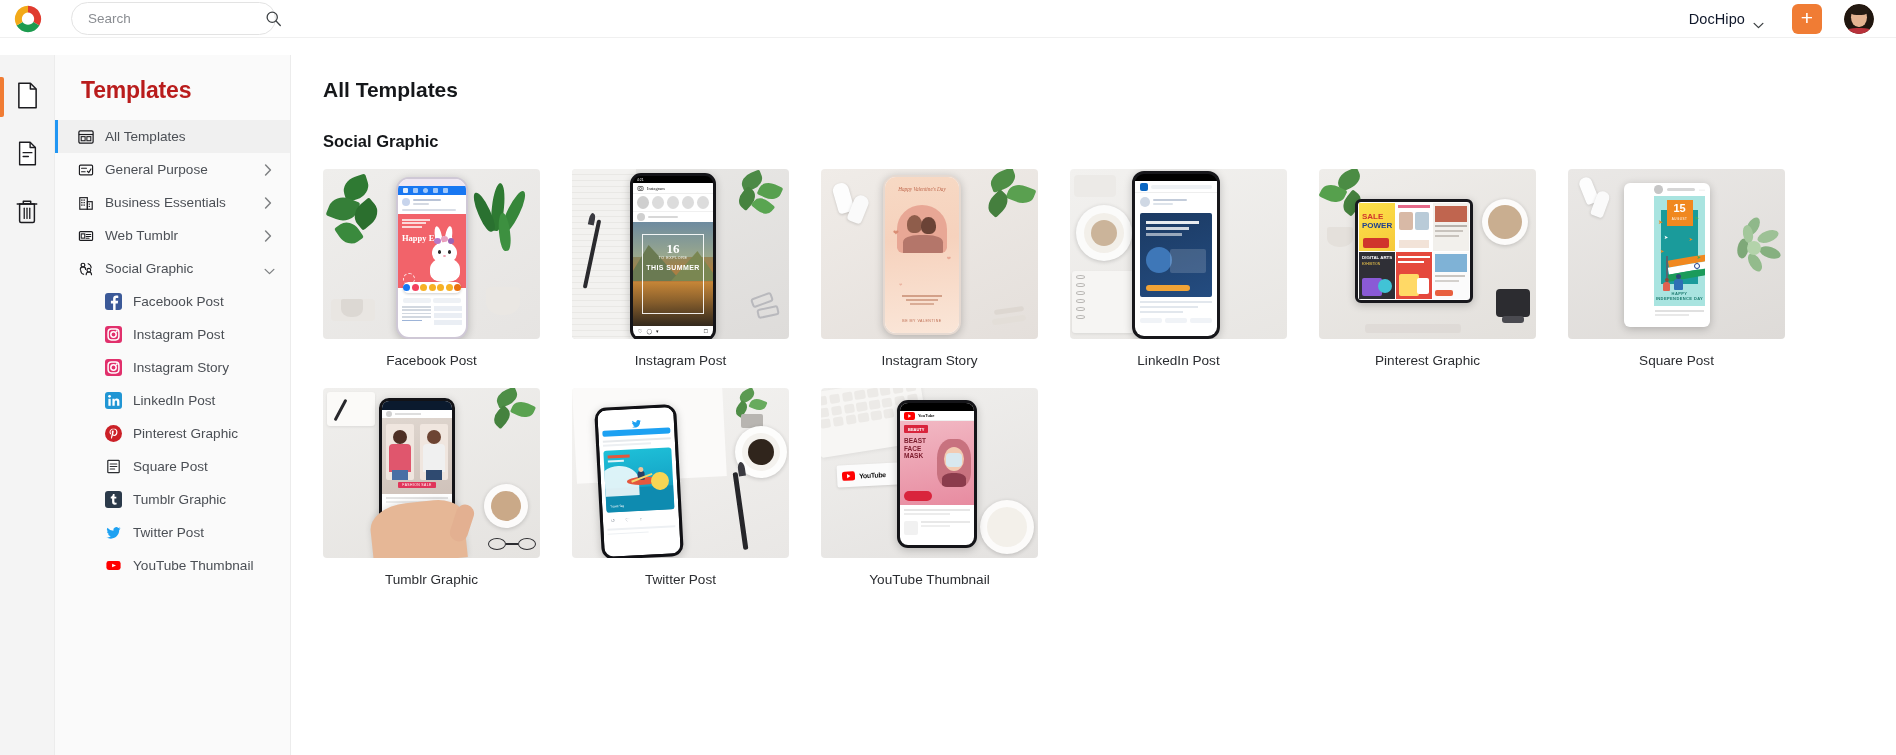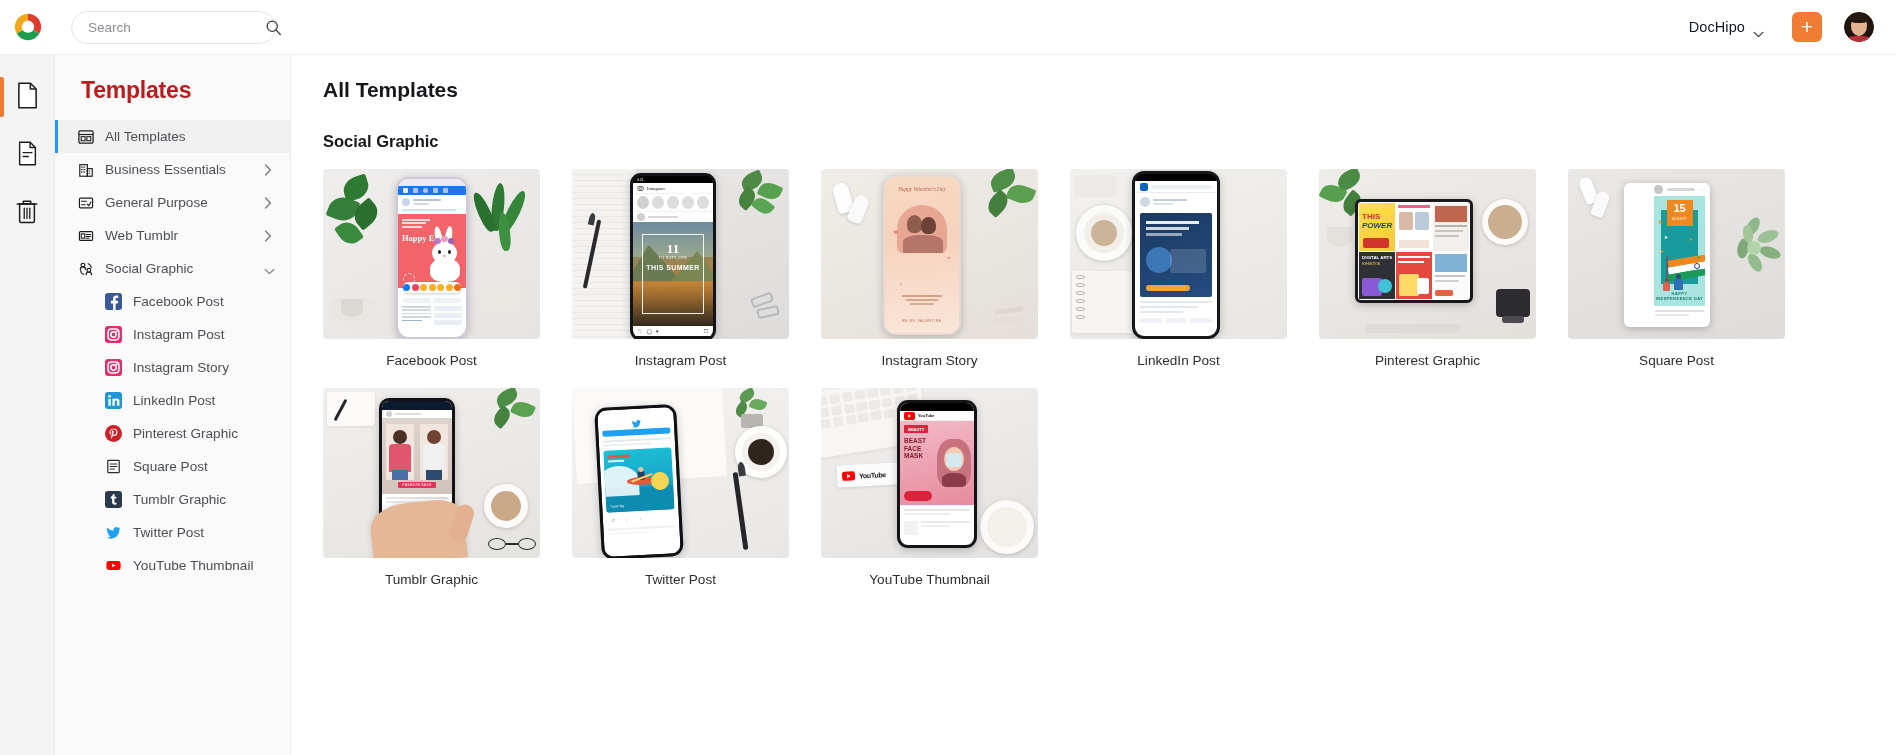--- a/index.html
+++ b/index.html
@@ -5,21 +5,21 @@
   * { box-sizing: border-box; margin: 0; padding: 0; }
   html, body {
     width: 1896px; height: 755px;
     font-family: "Liberation Sans", sans-serif;
     background: #ffffff; overflow: hidden;
   }
   .app { position: relative; width: 1896px; height: 755px; background:#fff; }
 
   
   .header {
-    position:absolute; top:0; left:0; width:1896px; height:55px;
+    position:absolute; top:0; left:0; width:1896px; height:38px;
     background:#ffffff; display:flex; align-items:center;
     border-bottom:1px solid #f0f0f0; z-index:30;
   }
   .logo-wrap { width:55px; height:55px; display:flex; align-items:center; justify-content:center; flex:0 0 55px; }
   .logo { width:30px; height:30px; position:relative; }
 
   .search-box {
     margin-left:16px; width:205px; height:33px;
     border:1px solid #e3e3e3; border-radius:17px;
     display:flex; align-items:center; padding:0 13px 0 16px;
@@ -224,20 +224,37 @@
     <div class="nav-item active">
       <span class="nav-ico">
         <svg viewBox="0 0 18 18" width="16" height="16">
           <rect x="1" y="2" width="16" height="14" rx="1.6" fill="none" stroke="#1c1c20" stroke-width="1.4"></rect>
           <line x1="1" y1="6.2" x2="17" y2="6.2" stroke="#1c1c20" stroke-width="1.3"></line>
           <rect x="3.6" y="8.6" width="4.4" height="4.6" fill="none" stroke="#1c1c20" stroke-width="1.2"></rect>
           <rect x="10" y="8.6" width="4.4" height="4.6" fill="none" stroke="#1c1c20" stroke-width="1.2"></rect>
         </svg>
       </span>
       <span class="nav-label">All Templates</span>
+    </div>
+
+    <div class="nav-item">
+      <span class="nav-ico">
+        <svg viewBox="0 0 18 18" width="16" height="16">
+          <rect x="1.6" y="3.6" width="14.8" height="10.8" rx="1.2" fill="none" stroke="#1c1c20" stroke-width="1.3"></rect>
+          <line x1="4" y1="7" x2="9.5" y2="7" stroke="#1c1c20" stroke-width="1.3" stroke-linecap="round"></line>
+          <line x1="4" y1="11" x2="8" y2="11" stroke="#1c1c20" stroke-width="1.3" stroke-linecap="round"></line>
+          <path d="M10.6 10.4 L12.1 12 L14.6 7.8" fill="none" stroke="#1c1c20" stroke-width="1.3" stroke-linecap="round" stroke-linejoin="round"></path>
+        </svg>
+      </span>
+      <span class="nav-label">General Purpose</span>
+      <span class="nav-chev">
+        <svg viewBox="0 0 8 12" width="8" height="12">
+          <path d="M1.6 1 L6.4 6 L1.6 11" fill="none" stroke="#3c4043" stroke-width="1.5" stroke-linecap="round" stroke-linejoin="round"></path>
+        </svg>
+      </span>
     </div>
 
     <div class="nav-item">
       <span class="nav-ico">
         <svg viewBox="0 0 18 18" width="16" height="16">
           <rect x="2" y="3" width="8.5" height="13" fill="none" stroke="#1c1c20" stroke-width="1.3"></rect>
           <rect x="10.5" y="7.5" width="5.5" height="8.5" fill="none" stroke="#1c1c20" stroke-width="1.3"></rect>
           <g fill="#1c1c20">
             <rect x="3.6" y="5" width="1.5" height="1.5"></rect>
               <rect x="6.2" y="5" width="1.5" height="1.5"></rect>
@@ -254,37 +271,20 @@
       <span class="nav-chev">
         <svg viewBox="0 0 8 12" width="8" height="12">
           <path d="M1.6 1 L6.4 6 L1.6 11" fill="none" stroke="#3c4043" stroke-width="1.5" stroke-linecap="round" stroke-linejoin="round"></path>
         </svg>
       </span>
     </div>
 
     <div class="nav-item">
       <span class="nav-ico">
         <svg viewBox="0 0 18 18" width="16" height="16">
-          <rect x="1.6" y="3.6" width="14.8" height="10.8" rx="1.2" fill="none" stroke="#1c1c20" stroke-width="1.3"></rect>
-          <line x1="4" y1="7" x2="9.5" y2="7" stroke="#1c1c20" stroke-width="1.3" stroke-linecap="round"></line>
-          <line x1="4" y1="11" x2="8" y2="11" stroke="#1c1c20" stroke-width="1.3" stroke-linecap="round"></line>
-          <path d="M10.6 10.4 L12.1 12 L14.6 7.8" fill="none" stroke="#1c1c20" stroke-width="1.3" stroke-linecap="round" stroke-linejoin="round"></path>
-        </svg>
-      </span>
-      <span class="nav-label">General Purpose</span>
-      <span class="nav-chev">
-        <svg viewBox="0 0 8 12" width="8" height="12">
-          <path d="M1.6 1 L6.4 6 L1.6 11" fill="none" stroke="#3c4043" stroke-width="1.5" stroke-linecap="round" stroke-linejoin="round"></path>
-        </svg>
-      </span>
-    </div>
-
-    <div class="nav-item">
-      <span class="nav-ico">
-        <svg viewBox="0 0 18 18" width="16" height="16">
           <rect x="1.6" y="4" width="14.8" height="10" rx="1.2" fill="none" stroke="#1c1c20" stroke-width="1.3"></rect>
           <rect x="3.6" y="6.6" width="4" height="4.8" fill="none" stroke="#1c1c20" stroke-width="1.2"></rect>
           <line x1="9.2" y1="7.4" x2="14.4" y2="7.4" stroke="#1c1c20" stroke-width="1.2" stroke-linecap="round"></line>
           <line x1="9.2" y1="9.6" x2="14.4" y2="9.6" stroke="#1c1c20" stroke-width="1.2" stroke-linecap="round"></line>
           <line x1="9.2" y1="11.6" x2="12.4" y2="11.6" stroke="#1c1c20" stroke-width="1.2" stroke-linecap="round"></line>
         </svg>
       </span>
       <span class="nav-label">Web Tumblr</span>
       <span class="nav-chev">
         <svg viewBox="0 0 8 12" width="8" height="12">
@@ -550,21 +550,21 @@
               </div>
 
               <div style="position:relative;height:104px;background:linear-gradient(175deg,#5d7b8f 0%,#7f8d6a 26%,#b87a38 56%,#c98b3c 74%,#3f3428 100%);overflow:hidden;">
                 <div style="position:absolute;left:0;top:0;width:100%;height:34%;background:linear-gradient(180deg,#6e8ba0,#9aa88c);"></div>
                 <div style="position:absolute;left:-6px;top:22%;width:54px;height:36px;background:#6a7a52;clip-path:polygon(0 100%,40% 0,100% 100%);"></div>
                 <div style="position:absolute;right:-6px;top:28%;width:48px;height:30px;background:#7a8752;clip-path:polygon(0 100%,55% 0,100% 100%);"></div>
                 <div style="position:absolute;left:0;bottom:0;width:100%;height:42%;background:linear-gradient(180deg,rgba(200,135,55,.85),rgba(50,40,28,.95));"></div>
 
                 <div style="position:absolute;left:9px;top:12px;right:9px;bottom:12px;border:1px solid rgba(255,255,255,.9);"></div>
                 <div style="position:absolute;left:0;right:0;top:20px;text-align:center;color:#fff;">
-                  <div style="font-size:13px;font-weight:bold;line-height:13px;font-family:'Liberation Serif',serif;">11</div>
+                  <div style="font-size:13px;font-weight:bold;line-height:13px;font-family:'Liberation Serif',serif;">16</div>
                   <div style="font-size:3.6px;letter-spacing:.6px;margin-top:1px;">TO EXPLORE</div>
                 </div>
                 <div style="position:absolute;left:0;right:0;top:42px;text-align:center;color:#fff;font-size:7px;font-weight:bold;letter-spacing:.4px;font-family:'Liberation Sans',sans-serif;">THIS SUMMER</div>
               </div>
               <div style="background:#fff;height:10px;display:flex;align-items:center;gap:4px;padding:0 5px;">
                 <span style="font-size:5px;color:#222;">♡</span>
                 <span style="font-size:5px;color:#222;">◯</span>
                 <span style="font-size:5px;color:#222;">▾</span>
                 <span style="margin-left:auto;font-size:5px;color:#222;">☐</span>
               </div>
@@ -691,22 +691,22 @@
             <div class="pot" style="left:8px;top:58px;width:26px;height:20px;background:#e4e0db;"></div>
 
             <div class="cup" style="right:8px;top:30px;width:46px;height:46px;background:#fcfbfa;"></div>
             <div style="position:absolute;right:14px;top:36px;width:34px;height:34px;border-radius:50%;background:#c9ae90;"></div>
             <div style="position:absolute;right:6px;bottom:22px;width:34px;height:28px;background:#2c2c30;border-radius:4px;"></div>
             <div style="position:absolute;right:12px;bottom:16px;width:22px;height:7px;background:#4a4a50;border-radius:3px;"></div>
 
             <div class="phone" style="left:36px;top:30px;width:118px;height:104px;background:#15151a;border:3px solid #18181d;border-radius:6px;">
               <div style="position:relative;height:100%;background:#fff;display:grid;grid-template-columns:1fr 1fr 1fr;grid-template-rows:1fr 1fr;gap:1px;padding:1px;">
                 <div style="background:linear-gradient(150deg,#fde14a,#f6c93a);position:relative;overflow:hidden;">
-                  <div style="position:absolute;left:3px;top:10px;color:#d0342c;font-size:8px;font-weight:bold;font-family:'Liberation Sans',sans-serif;line-height:8px;">THIS</div>
-                  <div style="position:absolute;left:3px;top:19px;color:#1d3f8f;font-size:8px;font-weight:bold;font-family:'Liberation Sans',sans-serif;line-height:8px;font-style:italic;">POWER</div>
+                  <div style="position:absolute;left:3px;top:10px;color:#d0342c;font-size:8px;font-weight:bold;font-family:'Liberation Sans',sans-serif;line-height:8px;">SALE</div>
+                  <div style="position:absolute;left:3px;top:19px;color:#1d3f8f;font-size:8px;font-weight:bold;font-family:'Liberation Sans',sans-serif;line-height:8px;">POWER</div>
                   <div style="position:absolute;left:4px;bottom:3px;width:26px;height:10px;background:#d0342c;border-radius:2px;"></div>
                 </div>
                 <div style="background:#fff;position:relative;overflow:hidden;">
                   <div style="position:absolute;left:2px;top:2px;right:2px;height:3px;background:#e56a8a;"></div>
                   <div style="position:absolute;left:3px;top:9px;width:14px;height:18px;background:#d8b9a6;border-radius:2px;"></div>
                   <div style="position:absolute;right:3px;top:9px;width:14px;height:18px;background:#b9cbd8;border-radius:2px;"></div>
                   <div style="position:absolute;left:3px;bottom:3px;right:3px;height:8px;background:#f2e3d8;"></div>
                 </div>
                 <div style="background:#f2f0ec;position:relative;overflow:hidden;">
                   <div style="position:absolute;left:2px;top:3px;right:2px;height:16px;background:#c0654f;"></div>

